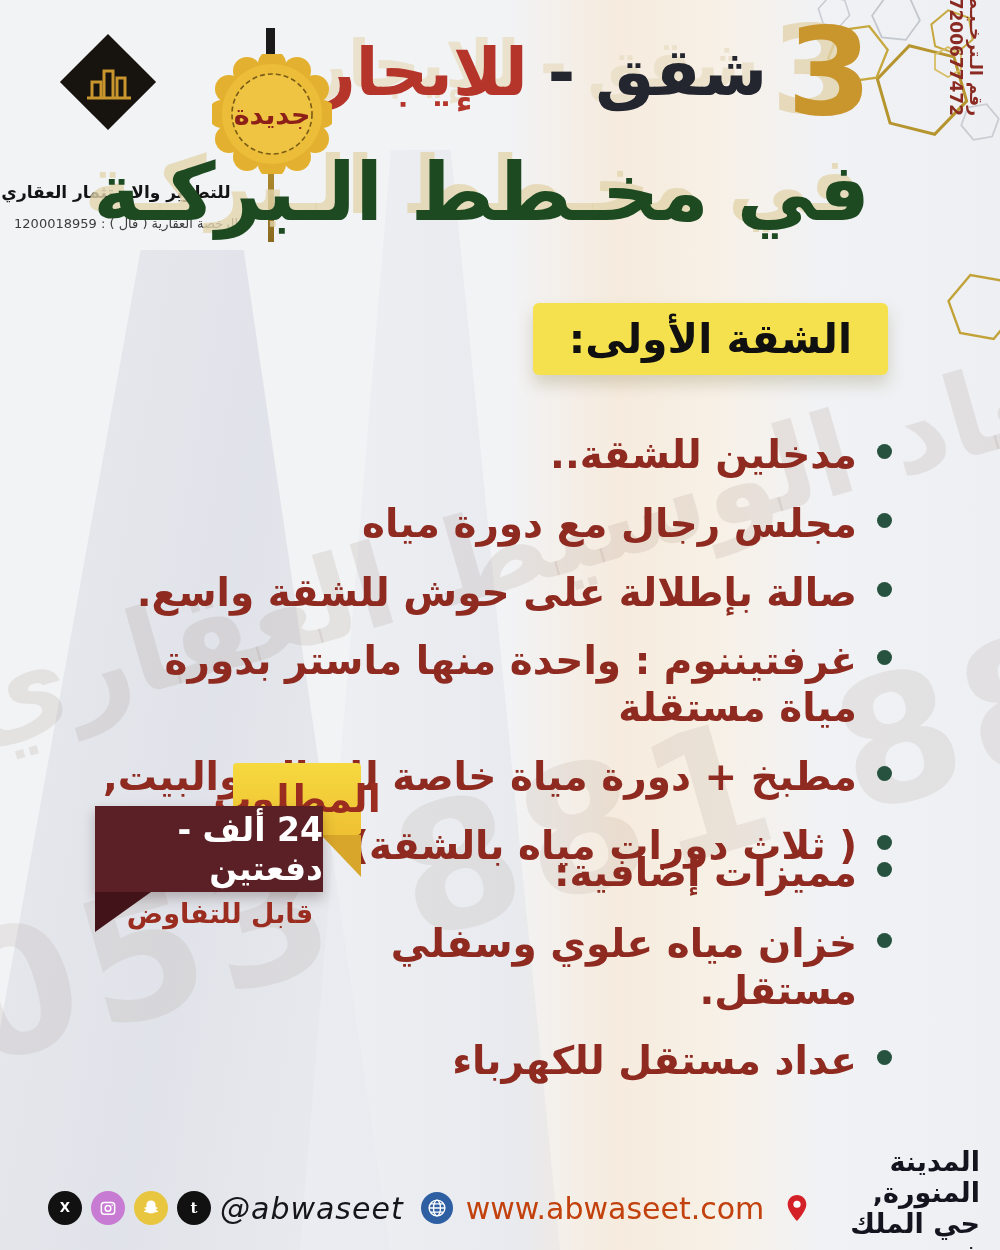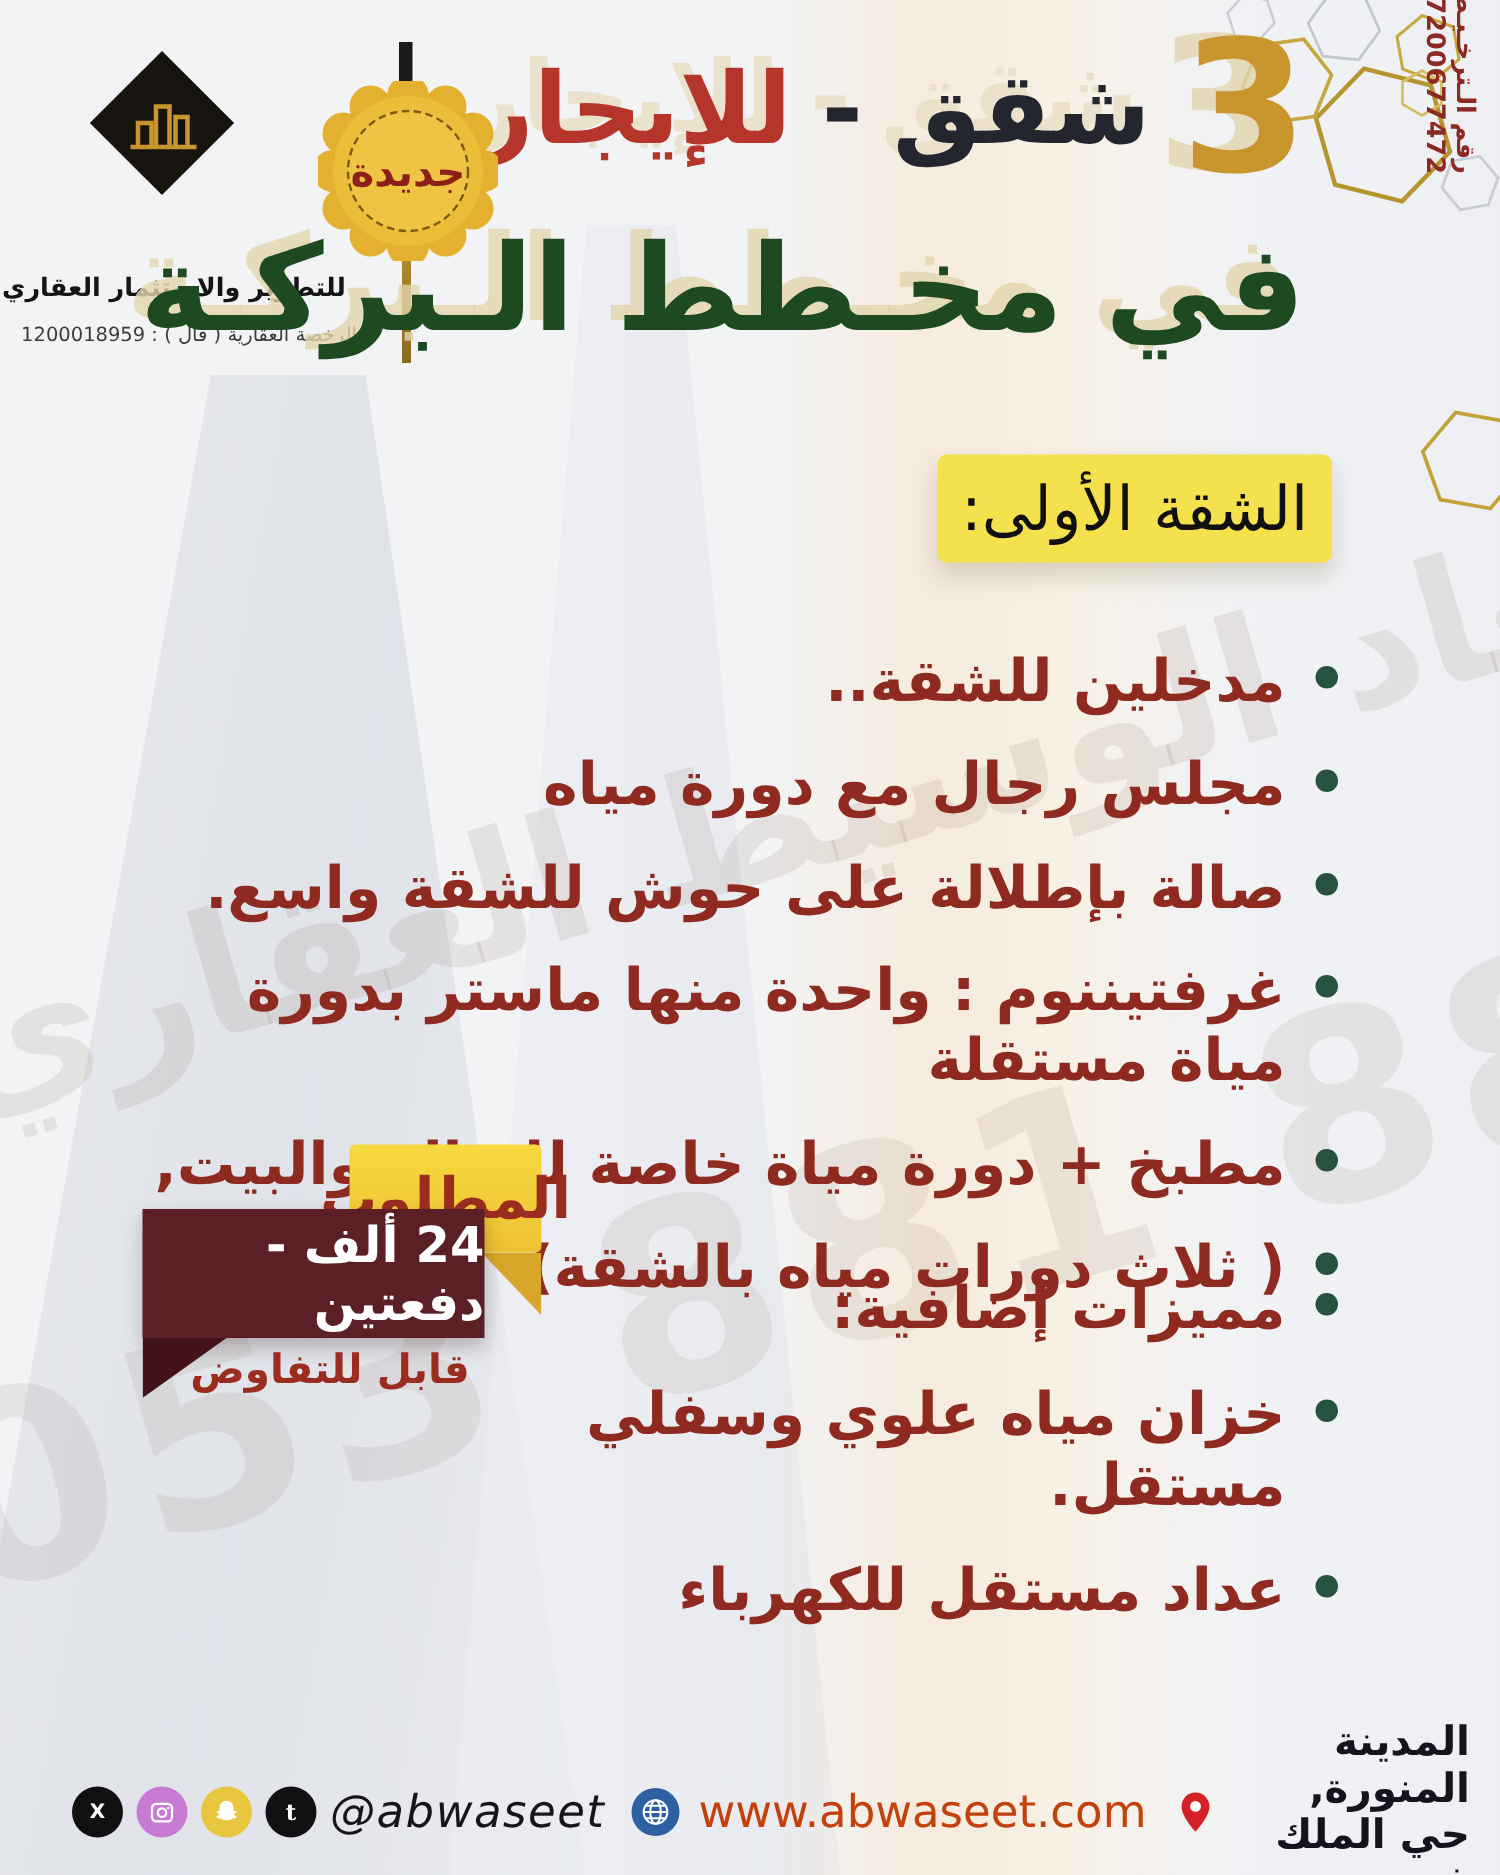--- a/index.html
+++ b/index.html
@@ -44,21 +44,21 @@
   .t-count{font-size:122px;font-weight:bold;color:#c9962e;line-height:.9;text-shadow:-16px -2px 0 rgba(226,211,174,.8);}
   .t-ap,.t-dash{font-size:66px;font-weight:bold;color:#23262f;text-shadow:-8px -8px 0 rgba(232,221,196,.8);}
   .t-rent{font-size:66px;font-weight:bold;color:#b5352a;text-shadow:-8px -8px 0 rgba(232,221,196,.8);}
   .title-l2{position:absolute;top:146px;right:130px;direction:rtl;z-index:2;
     font-size:80px;font-weight:bold;color:#1d4a21;text-shadow:-9px -7px 0 rgba(226,213,172,.8);}
   
   .vlic{position:absolute;right:14px;top:116px;width:240px;z-index:2;direction:rtl;text-align:right;
     font-size:17px;font-weight:bold;color:#8b2a22;transform:rotate(90deg);transform-origin:top right;}
   
   .sec-head{position:absolute;right:112px;top:303px;z-index:2;background:#f5e14d;border-radius:6px;
-    padding:12px 16px;font-size:41px;font-weight:normal;color:#101010;direction:rtl;
+    padding:12px 36px;font-size:41px;font-weight:bold;color:#101010;direction:rtl;
     box-shadow:0 9px 16px rgba(120,110,60,.25);}
   
   .bullets{position:absolute;right:108px;z-index:2;list-style:none;margin:0;padding:0;direction:rtl;}
   .b1{top:432px;width:810px;}
   .b2{top:850px;width:620px;}
   .bullets li{display:flex;align-items:flex-start;gap:20px;margin-bottom:22px;}
   .b2 li{margin-bottom:24px;}
   .dot{flex:0 0 auto;width:15px;height:15px;border-radius:50%;background:#27523f;margin-top:12px;}
   .btxt{font-size:39px;font-weight:bold;color:#8e2a20;line-height:1.2;}
   

